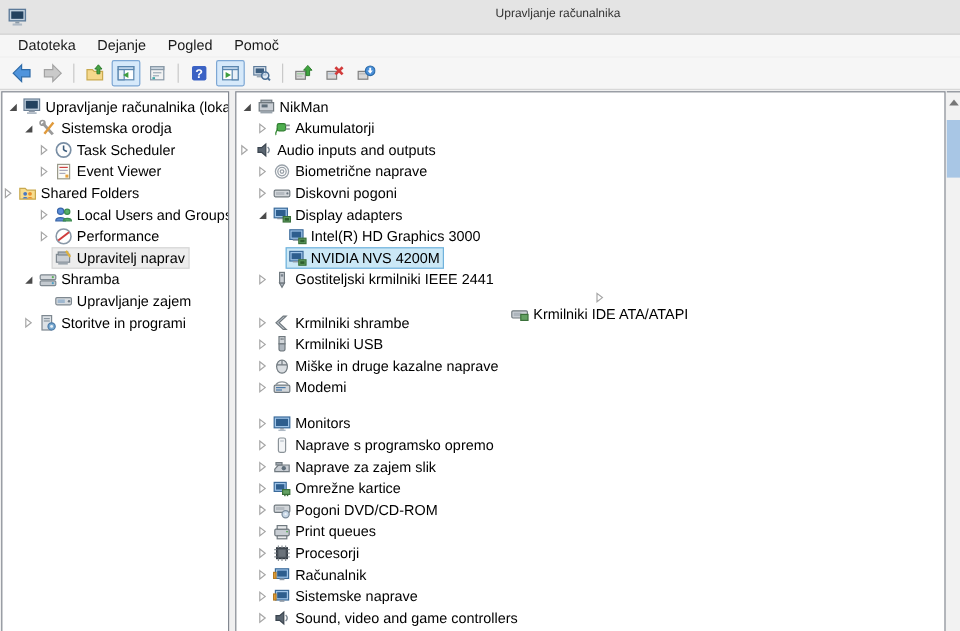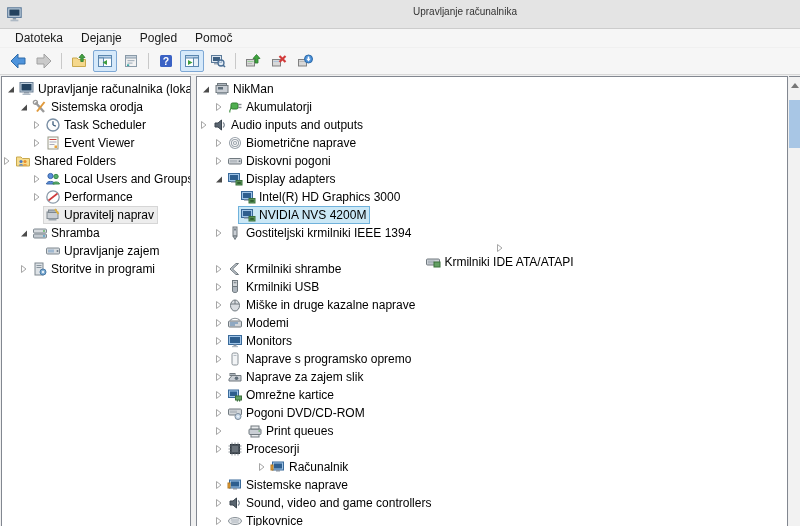--- a/index.html
+++ b/index.html
@@ -508,21 +508,21 @@
           </svg>
         </span>
         <span class="row-content">
           <span class="tree-icon">
             <svg width="16" height="16" viewBox="0 0 16 16">
               <rect x="6" y="2" width="4" height="9" fill="#C9CED4" stroke="#70797F"></rect>
               <rect x="7" y="3.5" width="2" height="2" fill="#7A848E"></rect>
               <path d="M6 11 L10 11 L8 14.5 Z" fill="#AEB6BE" stroke="#70797F"></path>
             </svg>
           </span>
-          <span class="tree-label">Gostiteljski krmilniki IEEE 1394</span>
+          <span class="tree-label">Gostiteljski krmilniki IEEE 2441</span>
         </span>
       </div>
       <div class="tree-row" style="padding-left: 17px; flex-direction: column;">
         <span class="expander">
           <svg width="10" height="10" viewBox="0 0 10 10">
             <path d="M2.5 1.5 L7 5 L2.5 8.5 Z" fill="#FFFFFF" stroke="#A6A6A6"></path>
           </svg>
         </span>
         <span class="row-content">
           <span class="tree-icon">
@@ -596,21 +596,21 @@
             <svg width="16" height="16" viewBox="0 0 16 16">
               <rect x="1.5" y="6" width="13" height="6" rx="1" fill="#D2D6DA" stroke="#70797F"></rect>
               <rect x="3" y="7.5" width="8" height="1" fill="#4A7AAA"></rect>
               <rect x="3" y="9.5" width="5" height="1" fill="#4A7AAA"></rect>
               <path d="M3 5.5 C5 2.5 11 2.5 13 5.5" fill="none" stroke="#8A9298" stroke-width="1.2"></path>
             </svg>
           </span>
           <span class="tree-label">Modemi</span>
         </span>
       </div>
-      <div class="tree-row" style="padding-left: 17px;">
+      <div class="tree-row" style="padding-left: 17px; margin-top: 12px;">
         <span class="expander">
           <svg width="10" height="10" viewBox="0 0 10 10">
             <path d="M2.5 1.5 L7 5 L2.5 8.5 Z" fill="#FFFFFF" stroke="#A6A6A6"></path>
           </svg>
         </span>
         <span class="row-content">
           <span class="tree-icon">
             <svg width="16" height="16" viewBox="0 0 16 16">
               <rect x="1.5" y="2.5" width="13" height="9" fill="#9FC4E8" stroke="#3A6A9A"></rect>
               <rect x="3" y="4" width="10" height="6" fill="#2E5E8E"></rect>
@@ -684,21 +684,21 @@
             <svg width="16" height="16" viewBox="0 0 16 16">
               <rect x="1.5" y="4" width="13" height="6" rx="1" fill="#D2D6DA" stroke="#70797F"></rect>
               <rect x="3" y="5.5" width="7" height="2.5" fill="#B5BBC1"></rect>
               <circle cx="11" cy="11.5" r="3" fill="#C8D8E8" stroke="#7A8A9A"></circle>
               <circle cx="11" cy="11.5" r="0.9" fill="#F0F4F8"></circle>
             </svg>
           </span>
           <span class="tree-label">Pogoni DVD/CD-ROM</span>
         </span>
       </div>
-      <div class="tree-row" style="padding-left: 17px; gap: 20px;">
+      <div class="tree-row" style="padding-left: 17px;">
         <span class="expander">
           <svg width="10" height="10" viewBox="0 0 10 10">
             <path d="M2.5 1.5 L7 5 L2.5 8.5 Z" fill="#FFFFFF" stroke="#A6A6A6"></path>
           </svg>
         </span>
         <span class="row-content">
           <span class="tree-icon">
             <svg width="16" height="16" viewBox="0 0 16 16">
               <rect x="2" y="6" width="12" height="5.5" rx="1" fill="#C9CED4" stroke="#70797F"></rect>
               <rect x="4" y="3" width="8" height="3" fill="#E8EAEC" stroke="#70797F"></rect>
@@ -719,21 +719,21 @@
           <span class="tree-icon">
             <svg width="16" height="16" viewBox="0 0 16 16">
               <rect x="3.5" y="3.5" width="9" height="9" fill="#4A525A" stroke="#2E363E"></rect>
               <rect x="5" y="5" width="6" height="6" fill="#6A727A"></rect>
               <path d="M5 1.5 V3.5 M8 1.5 V3.5 M11 1.5 V3.5 M5 12.5 V14.5 M8 12.5 V14.5 M11 12.5 V14.5 M1.5 5 H3.5 M1.5 8 H3.5 M1.5 11 H3.5 M12.5 5 H14.5 M12.5 8 H14.5 M12.5 11 H14.5" stroke="#8A9298" stroke-width="1" fill="none"></path>
             </svg>
           </span>
           <span class="tree-label">Procesorji</span>
         </span>
       </div>
-      <div class="tree-row" style="padding-left: 17px; margin-left: 43px;">
+      <div class="tree-row" style="padding-left: 17px;">
         <span class="expander">
           <svg width="10" height="10" viewBox="0 0 10 10">
             <path d="M2.5 1.5 L7 5 L2.5 8.5 Z" fill="#FFFFFF" stroke="#A6A6A6"></path>
           </svg>
         </span>
         <span class="row-content">
           <span class="tree-icon">
             <svg width="16" height="16" viewBox="0 0 16 16">
               <rect x="2.5" y="3" width="11" height="8" fill="#9FC4E8" stroke="#3A6A9A"></rect>
               <rect x="4" y="4.5" width="8" height="5" fill="#2E5E8E"></rect>

